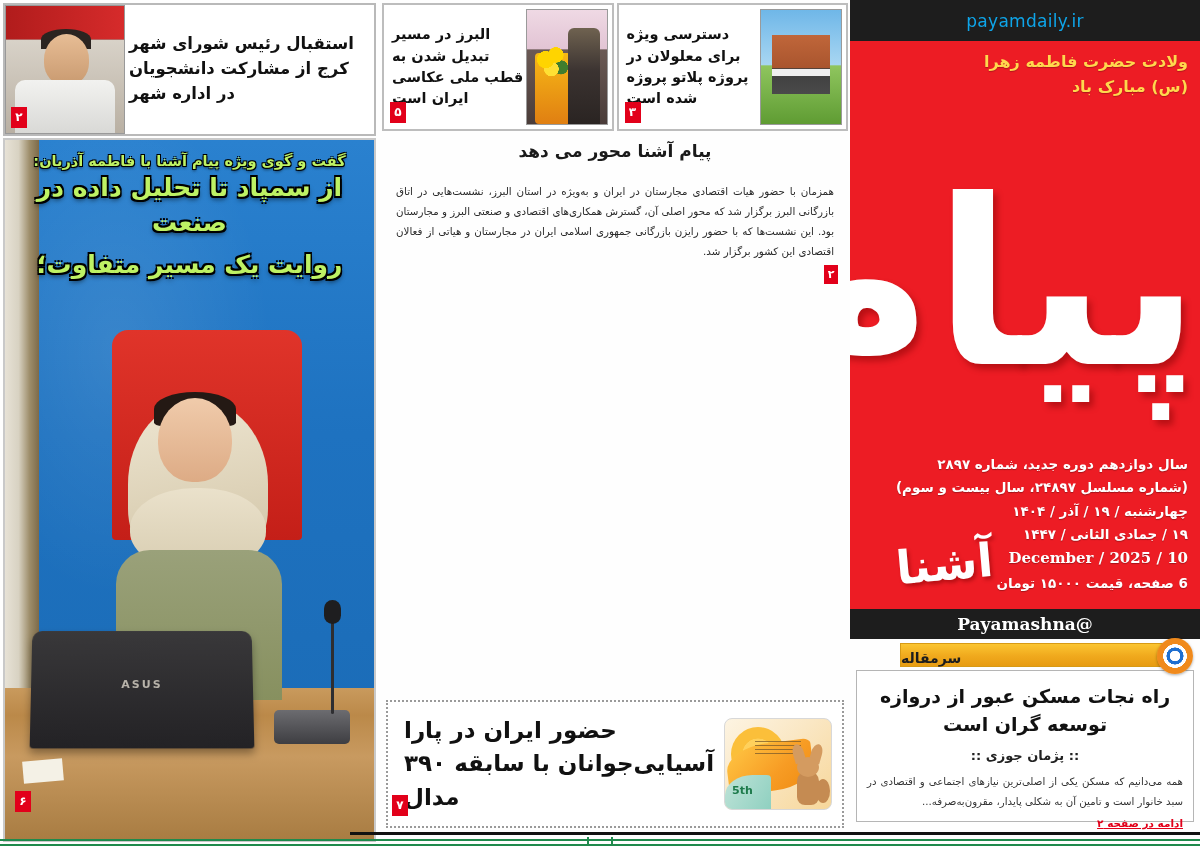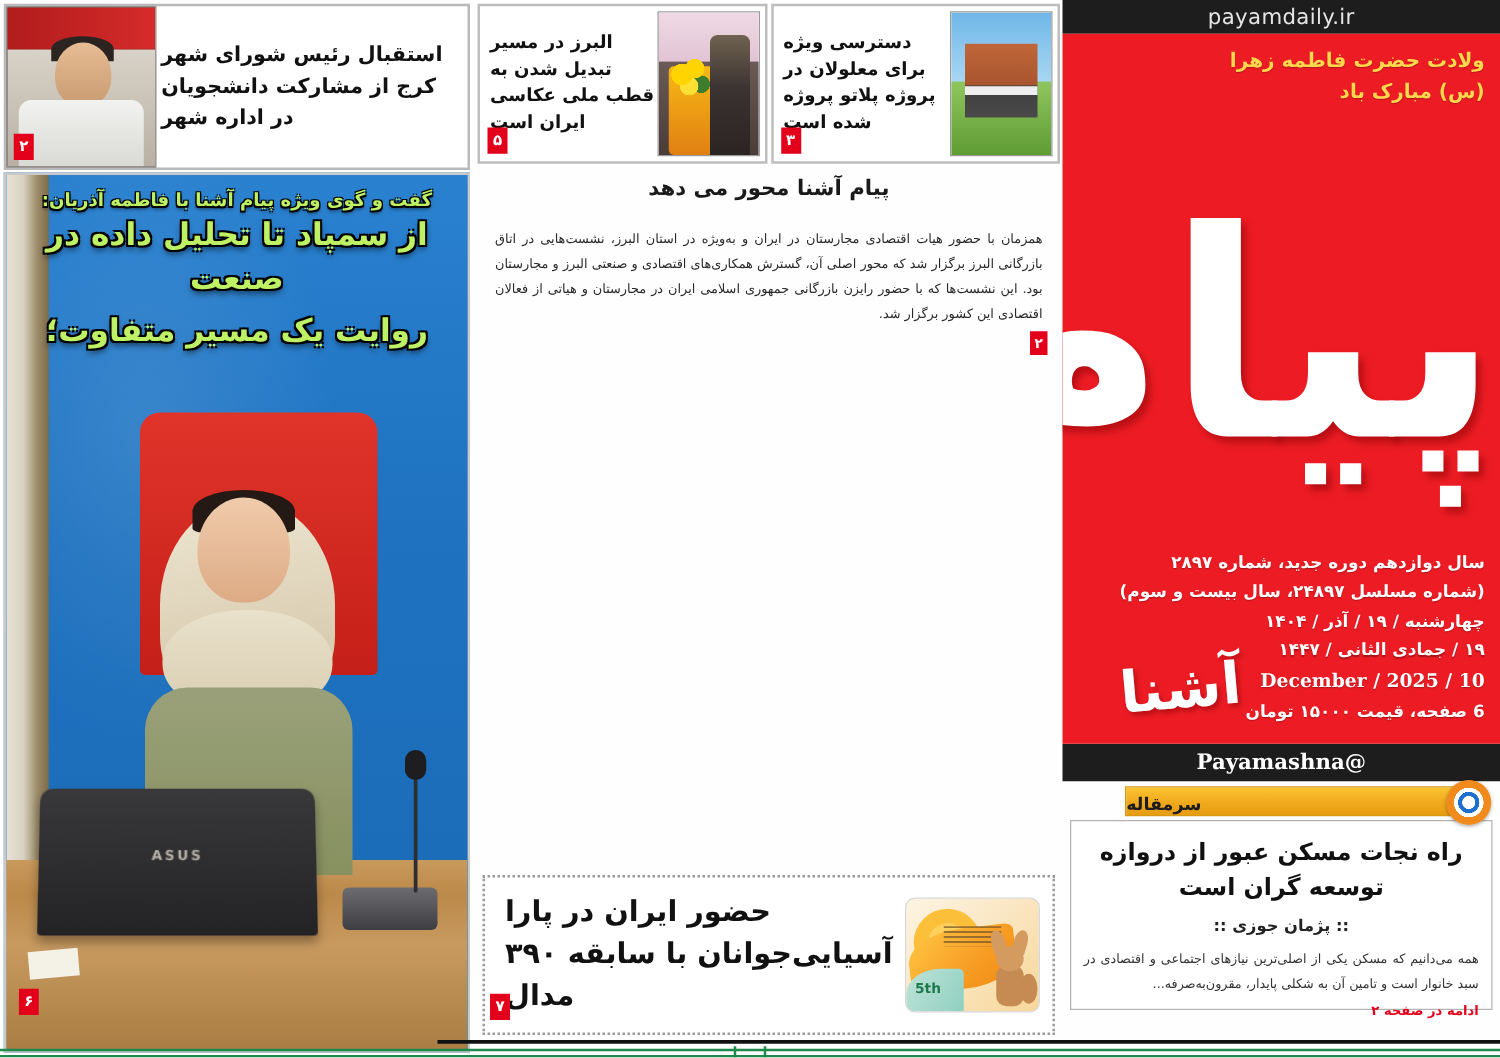--- a/index.html
+++ b/index.html
@@ -459,23 +459,23 @@
 
   
   .left-col {
     width: 350px;
     height: 846px;
     display: flex;
     flex-direction: column;
     position: relative;
   }
   .site-bar {
-    height: 27px;
+    height: 41px;
     background: #1d1d1d;
-    color: #e5e5e5;
+    color: #0ea5e9;
     display: flex;
     align-items: center;
     justify-content: center;
     font-size: 17px;
     font-family: "DejaVu Sans", "Liberation Sans", sans-serif;
     letter-spacing: .3px;
   }
   .masthead {
     height: 568px;
     background: #ed1c24;
@@ -619,20 +619,21 @@
     line-height: 1.92;
     color: #333;
     text-align: justify;
   }
   .ed-more {
     margin-top: 6px;
     font-size: 10.5px;
     font-weight: bold;
     color: #e2001a;
     text-align: right;
+    text-decoration: underline;
   }
 
   
   .green-strip {
     position: absolute;
     left: 0; right: 0; bottom: 0;
     height: 14px;
     z-index: 20;
   }
   .green-strip .dark {

